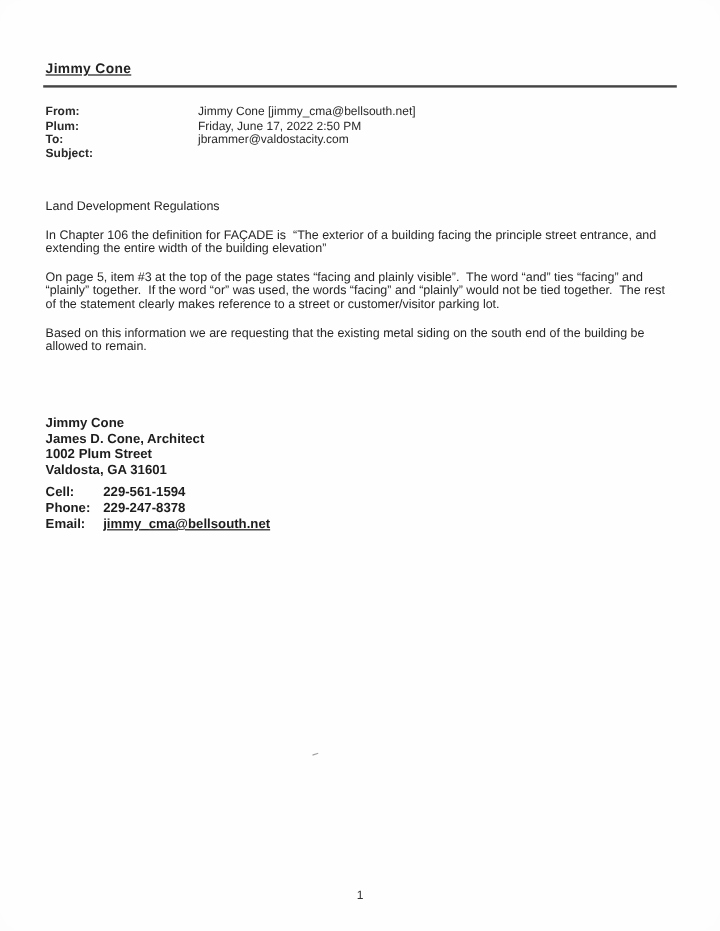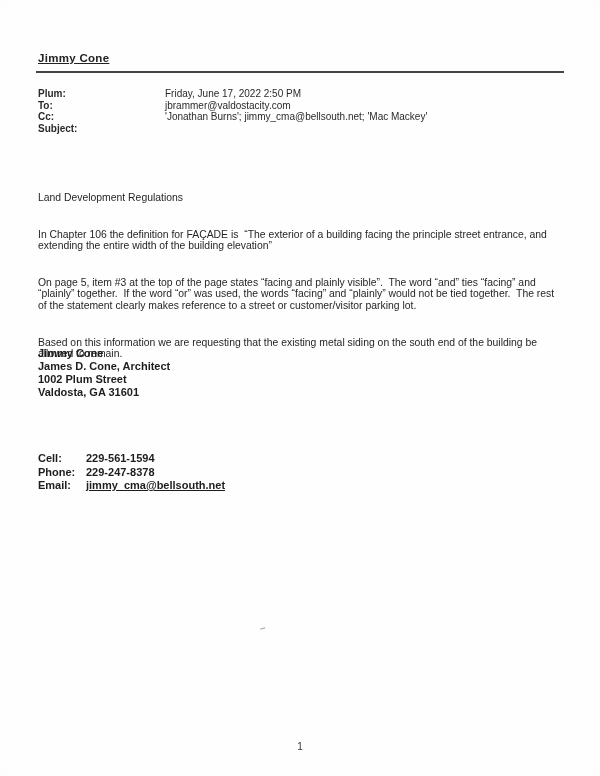--- a/index.html
+++ b/index.html
@@ -56,40 +56,38 @@
     top: 167px;
     left: 38px;
     width: 524px;
     font-size: 10.4px;
     line-height: 11.6px;
     color: #262626;
   }
   .body-text p {
     margin-bottom: 12px;
     white-space: pre-wrap;
-    margin-top: 25px;
   }
   .signature {
     position: absolute;
     top: 347px;
     left: 38px;
     font-size: 11px;
     line-height: 13px;
     font-weight: bold;
     color: #1d1d1d;
   }
   .contact {
     position: absolute;
     top: 404px;
     left: 38px;
     font-size: 11px;
     line-height: 13.5px;
     font-weight: bold;
     color: #1d1d1d;
-    margin-top: 48px;
   }
   .contact-row { display: flex; }
   .contact-label { width: 48px; flex: 0 0 48px; }
   .contact-value.underlined { text-decoration: underline; }
   .page-number {
     position: absolute;
     top: 741px;
     left: 0;
     width: 600px;
     text-align: center;
@@ -110,30 +108,30 @@
 </head>
 <body>
 
 <div class="page">
 
   <div class="doc-name">Jimmy Cone</div>
   <div class="rule"></div>
 
   <div class="headers">
     <div class="header-row">
+      <span class="header-label">From:</span>
+      <span class="header-value">Jimmy Cone [jimmy_cma@bellsouth.net]</span>
+    </div>
+    <div class="header-row">
       <span class="header-label">Plum:</span>
       <span class="header-value">Friday, June 17, 2022 2:50 PM</span>
     </div>
     <div class="header-row">
       <span class="header-label">To:</span>
       <span class="header-value">jbrammer@valdostacity.com</span>
-    </div>
-    <div class="header-row">
-      <span class="header-label">Cc:</span>
-      <span class="header-value">'Jonathan Burns'; jimmy_cma@bellsouth.net; 'Mac Mackey'</span>
     </div>
     <div class="header-row">
       <span class="header-label">Subject:</span>
     </div>
   </div>
 
   <div class="body-text">
     <p>Land Development Regulations</p>
     <p>In Chapter 106 the definition for FAÇADE is  “The exterior of a building facing the principle street entrance, and extending the entire width of the building elevation”</p>
     <p>On page 5, item #3 at the top of the page states “facing and plainly visible”.  The word “and” ties “facing” and “plainly” together.  If the word “or” was used, the words “facing” and “plainly” would not be tied together.  The rest of the statement clearly makes reference to a street or customer/visitor parking lot.</p>

